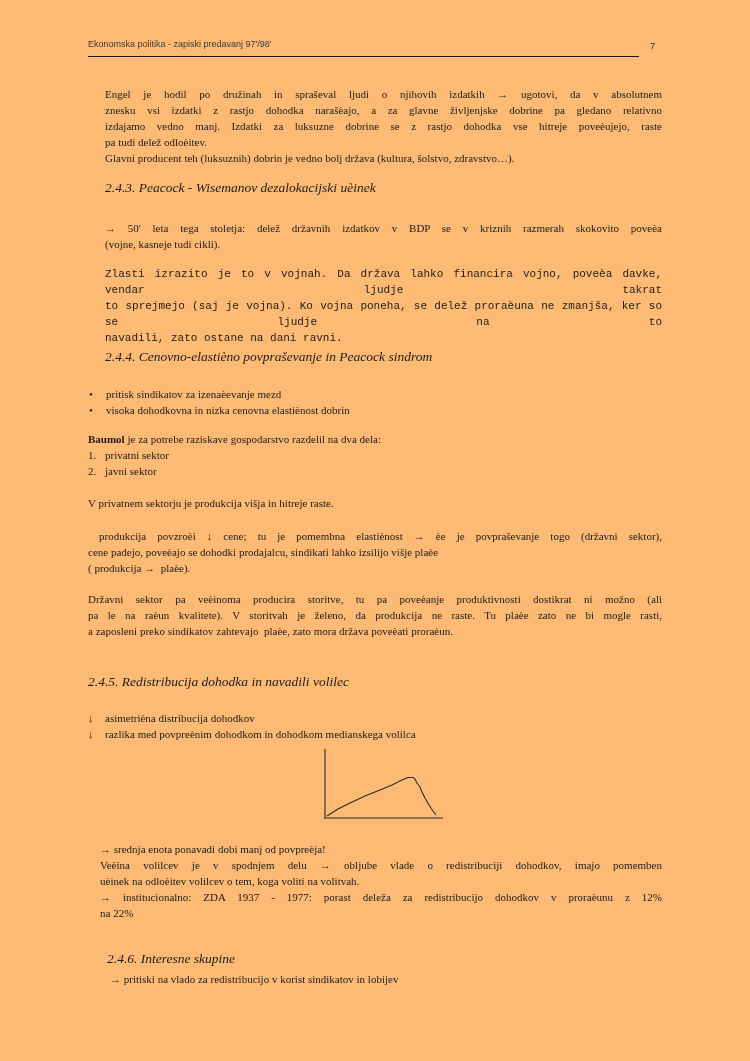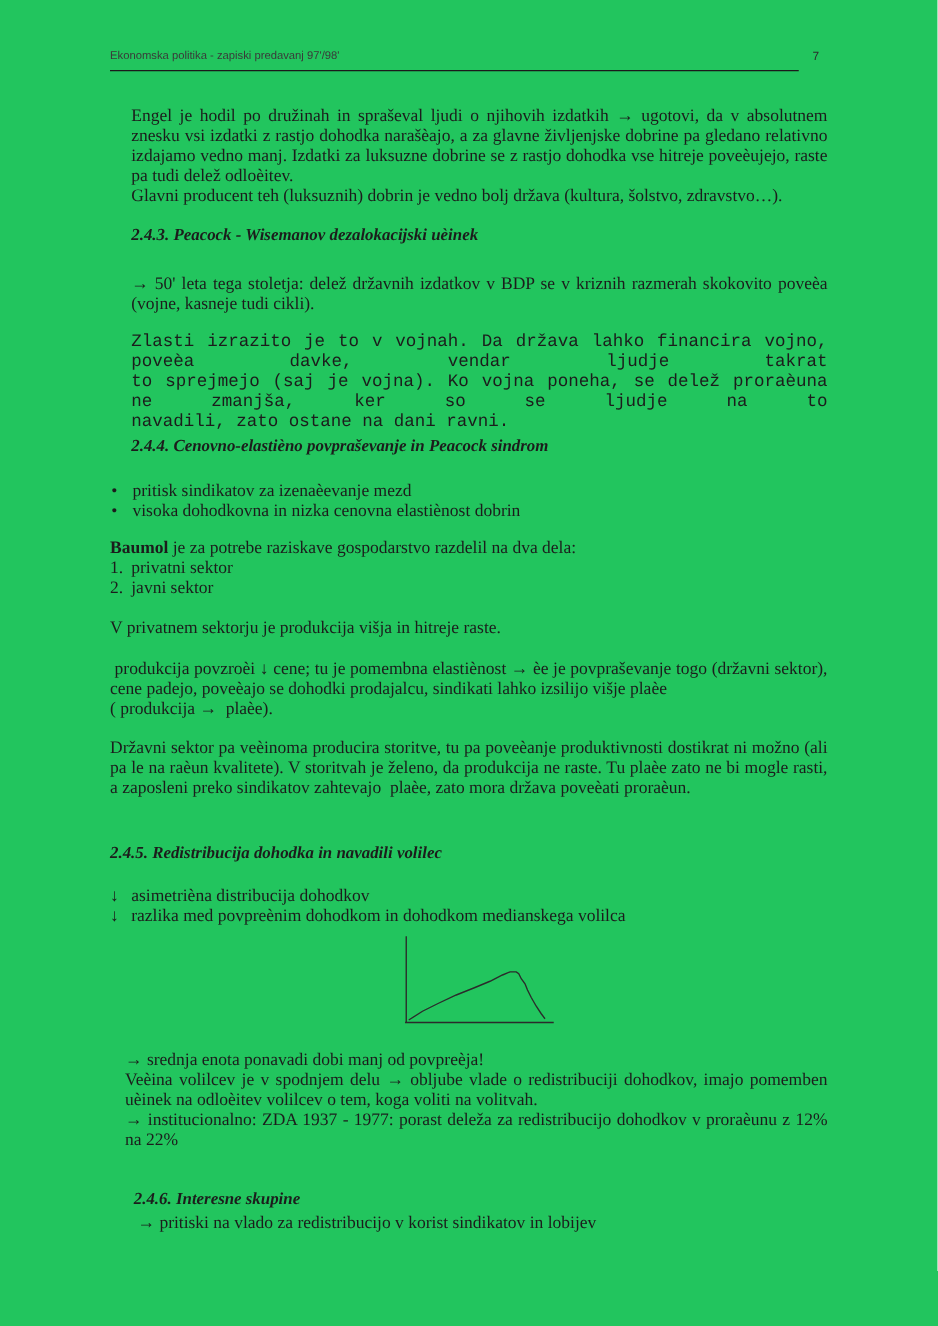--- a/index.html
+++ b/index.html
@@ -1,25 +1,25 @@
 <!DOCTYPE html>
 <html><head>
 <meta charset="utf-8">
 <style>
   html,body{margin:0;padding:0;background:#ffffff;}
-  .page{position:relative;width:750px;height:1061px;background:#22c55e;
+  .page{position:relative;width:750px;height:1061px;background:#fdba74;
         font-family:"Liberation Serif",serif;color:#1c1c1c;overflow:hidden;}
   .hdr{position:absolute;left:88px;top:39px;font-family:"Liberation Sans",sans-serif;
        font-size:9px;color:#3a3a3a;white-space:nowrap;}
   .pageno{position:absolute;left:650px;top:40px;font-family:"Liberation Sans",sans-serif;
        font-size:9.5px;color:#2d2d2d;}
   .hrule{position:absolute;left:88px;top:56px;width:551px;height:1px;background:#1b1b1b;}
-  .blk{position:absolute;font-size:14px;line-height:16px;}
+  .blk{position:absolute;font-size:11px;line-height:16px;}
   .jl{text-align:justify;text-align-last:justify;}
-  .h{font-weight:bold;font-style:italic;font-size:13.5px;white-space:nowrap;text-align:right;}
+  .h{font-weight:normal;font-style:italic;font-size:13.5px;white-space:nowrap;text-align:right;}
   .row{display:flex;}
   .mk{width:17px;flex:none;}
   .b{font-weight:bold;}
   svg .stroke{stroke:#2b2b2b;stroke-width:1.1;fill:none;}
 </style>
 </head>
 <body>
 
 <div class="page">
 

